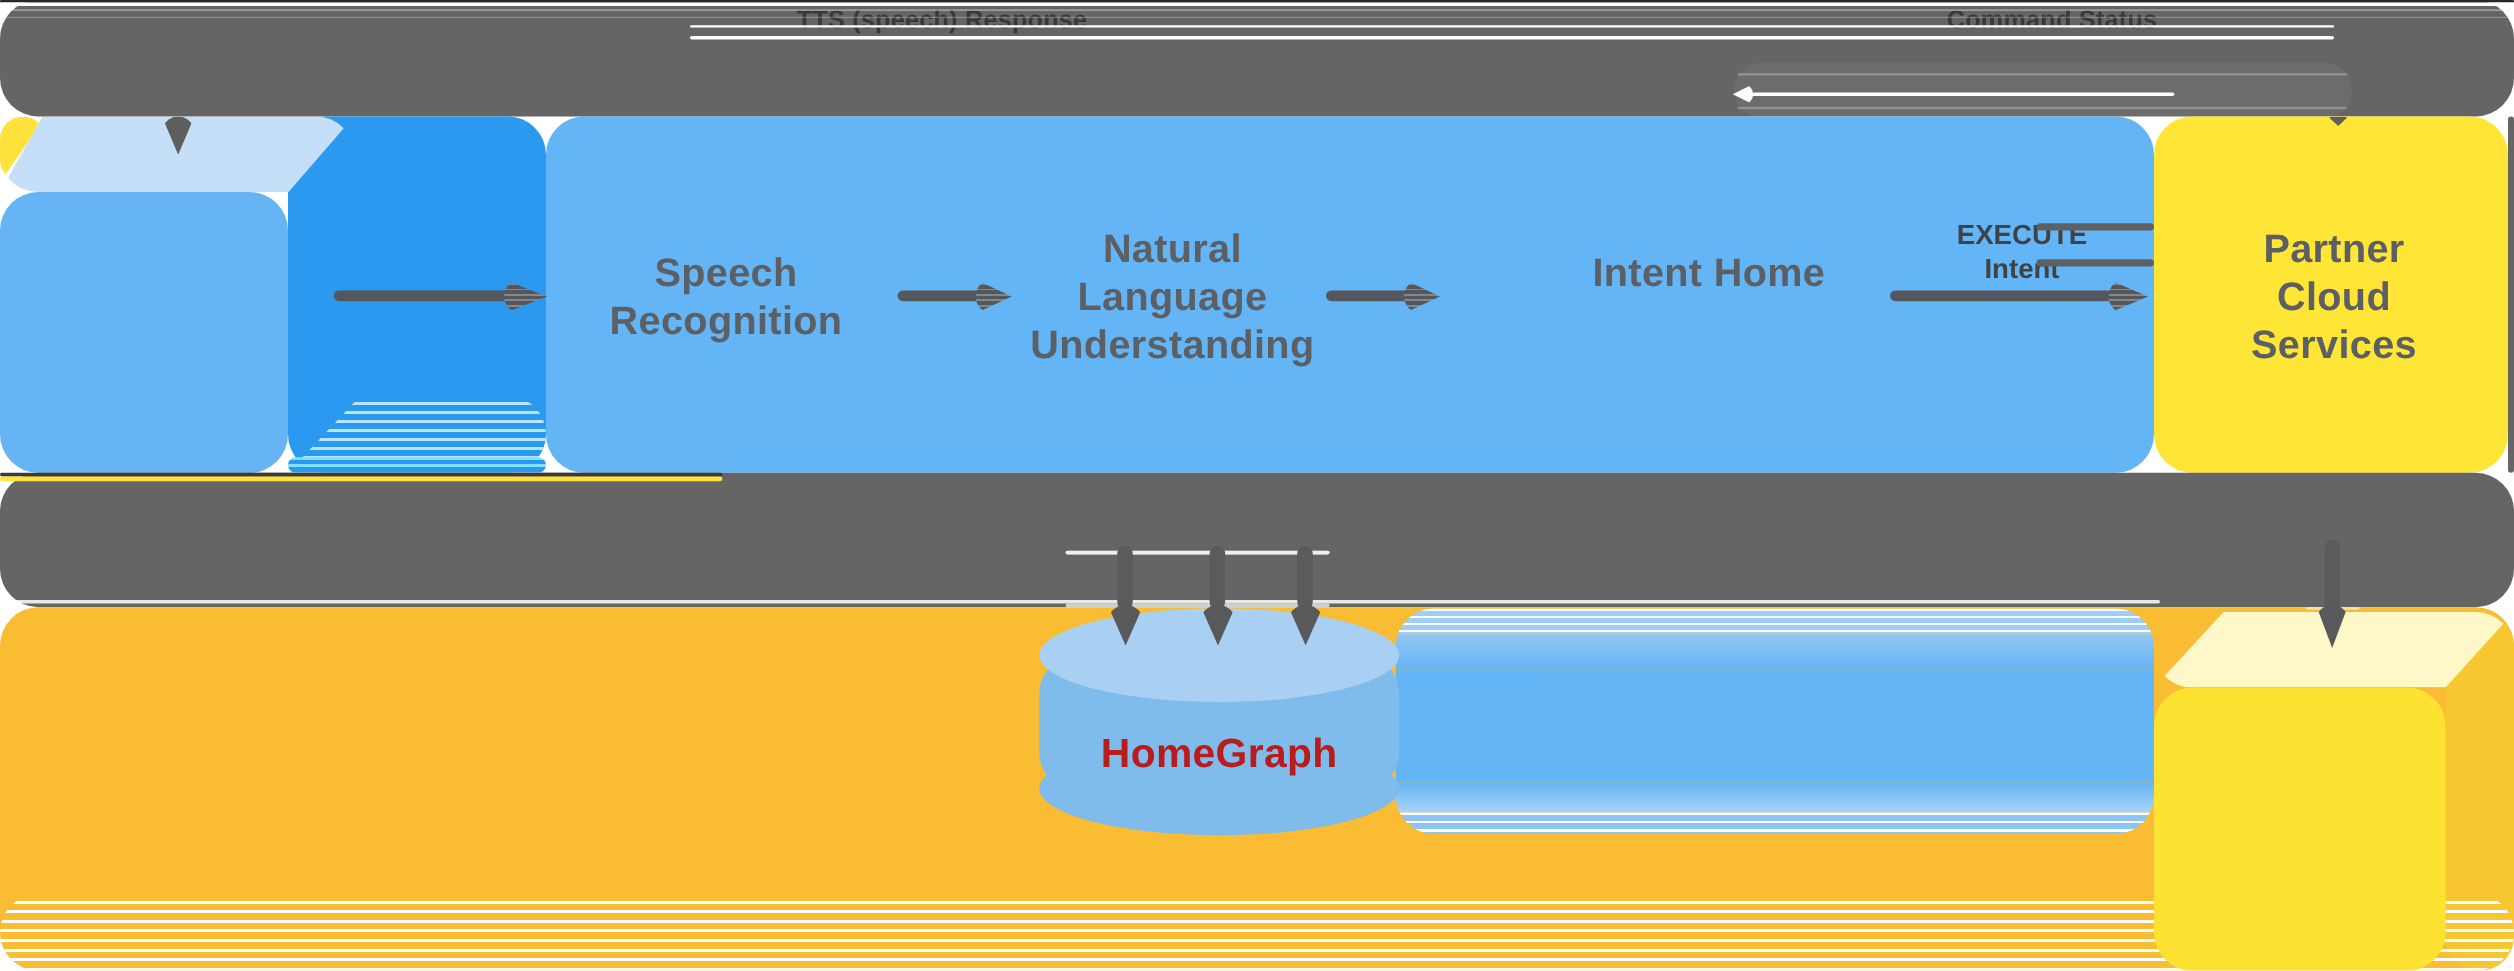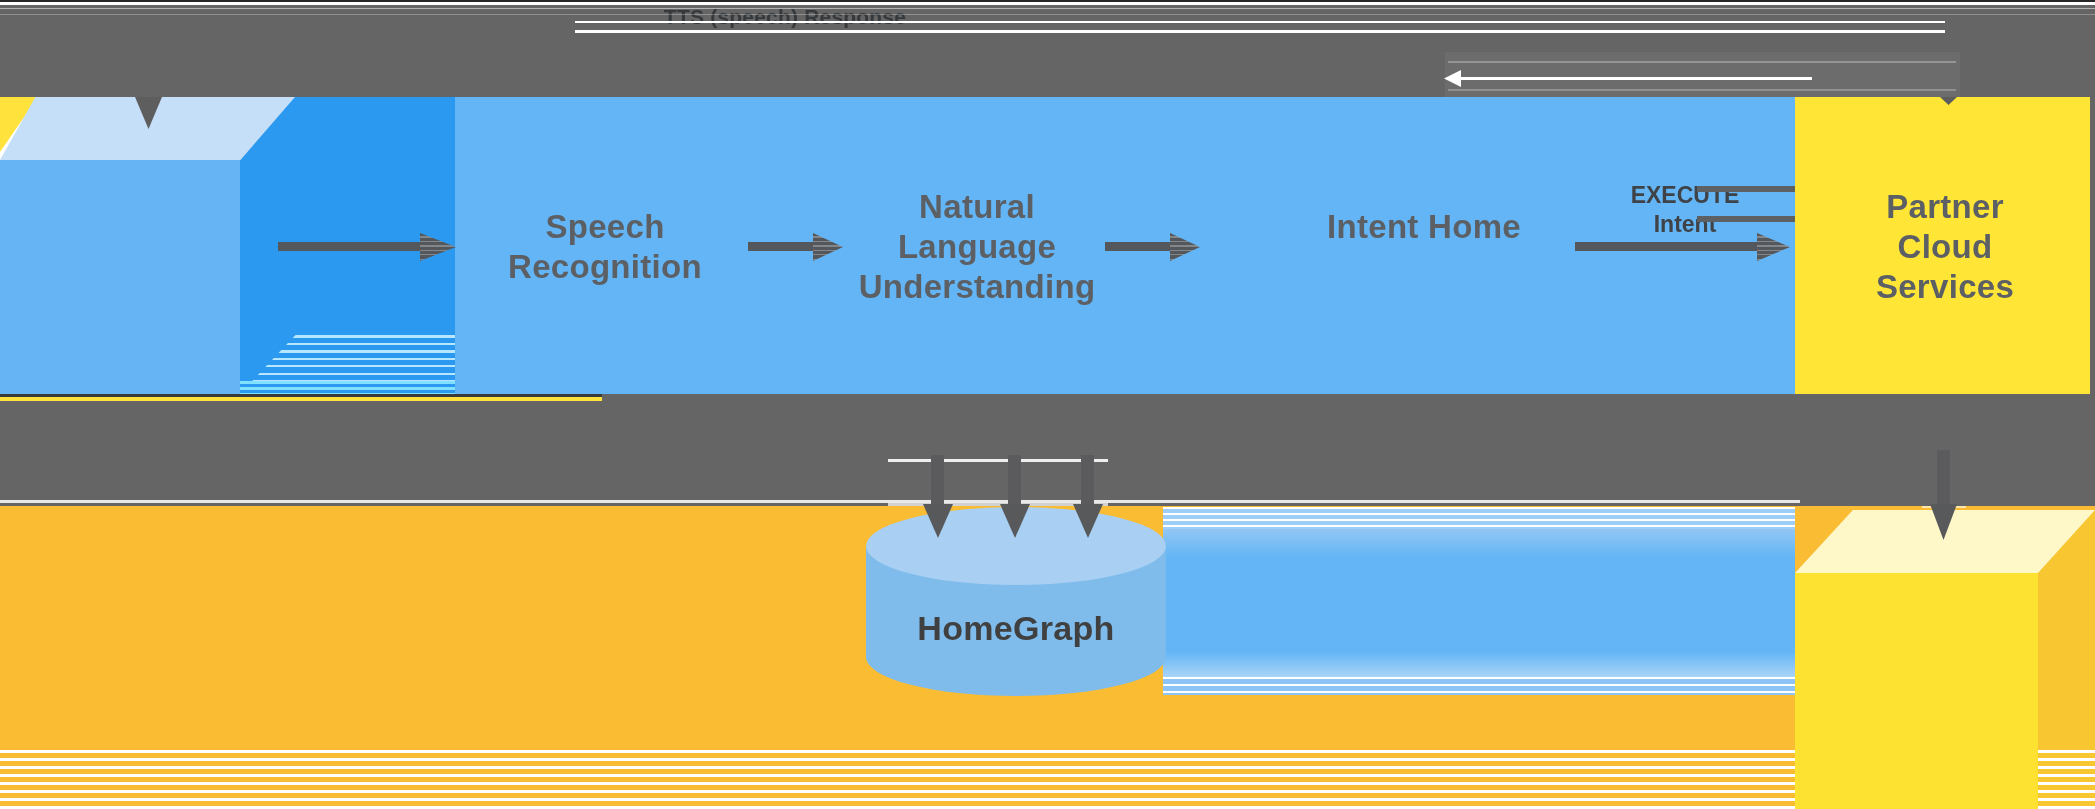--- a/index.html
+++ b/index.html
@@ -1,20 +1,20 @@
 <!DOCTYPE html>
 <html><head>
 <meta charset="utf-8">
 <style>
   html,body{margin:0;padding:0;background:#fff;}
   #canvas{
     position:relative;width:2095px;height:809px;overflow:hidden;
     font-family:"Liberation Sans","DejaVu Sans",sans-serif;background:#fff;
   }
-  .abs{position:absolute;}
+  .abs{position:absolute;border-radius:32px;}
   .lbl{
     position:absolute;font-weight:700;font-size:33px;line-height:40px;
     color:#5C6065;text-align:center;letter-spacing:.3px;
   }
   .lbl-band{
     position:absolute;font-weight:700;font-size:21px;line-height:21px;
     color:#35393C;text-align:center;letter-spacing:.2px;
   }
   .lbl-sm{
     position:absolute;font-weight:700;font-size:23px;line-height:29px;
@@ -29,20 +29,21 @@
   .notch{clip-path:polygon(0 0,100% 0,50% 100%);background:#5E5E5E;}
   .whiteline{background:#fff;}
 </style>
 </head>
 <body>
 
 <div id="canvas">
 
   <div class="abs" style="left:0;top:0;width:2095px;height:97px;background:#656565;">
     <div class="lbl-band" style="left:565px;top:6px;width:440px;">TTS (speech) Response</div>
+    <div class="lbl-band" style="left:1540px;top:6px;width:340px;">Command Status</div>
     <div class="abs" style="left:0;top:0;width:2095px;height:2px;background:#262626;"></div>
     <div class="abs whiteline" style="left:0;top:2px;width:2095px;height:2.5px;"></div>
     <div class="abs" style="left:0;top:7.5px;width:2095px;height:1.5px;background:rgba(255,255,255,.5);"></div>
     <div class="abs" style="left:0;top:13.5px;width:2095px;height:1.5px;background:rgba(255,255,255,.28);"></div>
     <div class="abs whiteline" style="left:575px;top:20.5px;width:1370px;height:2.5px;"></div>
     <div class="abs whiteline" style="left:575px;top:29.5px;width:1370px;height:3px;"></div>
     <div class="abs" style="left:1445px;top:52px;width:515px;height:46px;background:rgba(255,255,255,.05);"></div>
     <div class="abs" style="left:1448px;top:61px;width:508px;height:2px;background:rgba(255,255,255,.28);"></div>
     <div class="abs whiteline" style="left:1460px;top:77px;width:352px;height:3px;"></div>
     <div class="abs" style="left:1444px;top:70px;width:17px;height:17px;background:#fff;clip-path:polygon(100% 0,100% 100%,0 50%);"></div>
@@ -99,21 +100,21 @@
                 linear-gradient(180deg,#92C6F3,#64B5F6),
                 linear-gradient(180deg,#64B5F6,#64B5F6),
                 linear-gradient(180deg,#64B5F6,#A9D4F7),
                 repeating-linear-gradient(180deg,#fff 0 2px,#8CC5F5 2px 7px);
               background-size:100% 22px,100% 28px,100% 95px,100% 25px,100% 18px;
               background-position:0 0,0 22px,0 50px,0 145px,0 170px;"></div>
 
   <div class="abs" style="left:866px;top:618px;width:300px;height:78px;background:#7FBCEC;border-radius:50%;"></div>
   <div class="abs" style="left:866px;top:546px;width:300px;height:113px;background:#7FBCEC;"></div>
   <div class="abs" style="left:866px;top:507px;width:300px;height:78px;background:#A9CFF2;border-radius:50%;"></div>
-  <div class="lbl" style="left:866px;top:610px;width:300px;font-size:34px;line-height:36px;color:#404040;">HomeGraph</div>
+  <div class="lbl" style="left:866px;top:610px;width:300px;font-size:34px;line-height:36px;color:#b91c1c;">HomeGraph</div>
 
   <div class="abs" style="left:888px;top:459px;width:220px;height:2.5px;background:rgba(255,255,255,.7);"></div>
   <div class="abs" style="left:888px;top:503px;width:220px;height:2.5px;background:rgba(255,255,255,.7);"></div>
   <div class="abs" style="left:931px;top:455px;width:13px;height:53px;background:#5B5B5D;"></div>
   <div class="abs head-down" style="left:923px;top:504px;width:30px;height:34px;"></div>
   <div class="abs" style="left:1008px;top:455px;width:13px;height:53px;background:#5B5B5D;"></div>
   <div class="abs head-down" style="left:1000px;top:504px;width:30px;height:34px;"></div>
   <div class="abs" style="left:1081px;top:455px;width:13px;height:53px;background:#5B5B5D;"></div>
   <div class="abs head-down" style="left:1073px;top:504px;width:30px;height:34px;"></div>
 

